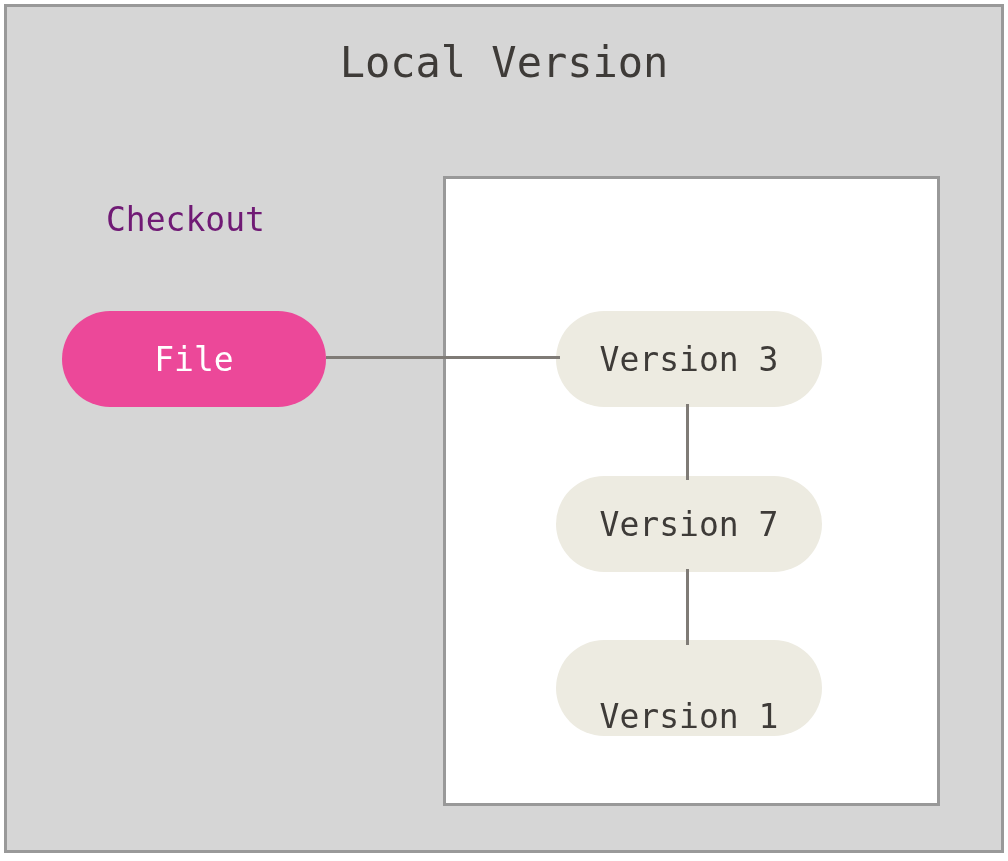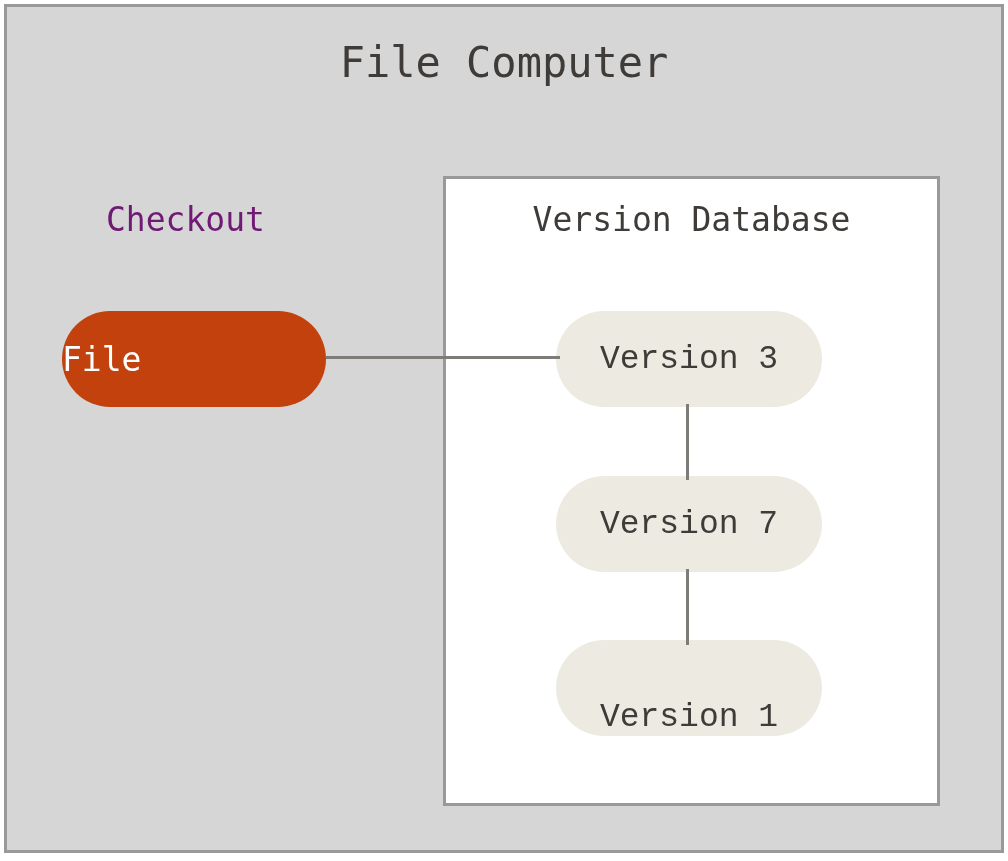--- a/index.html
+++ b/index.html
@@ -50,24 +50,25 @@
     white-space: pre;
   }
 
   
   .file-node {
     position: absolute;
     left: 62px;
     top: 311px;
     width: 264px;
     height: 96px;
-    background: #c2410c;
+    background: #ec4899;
     border-radius: 48px;
     display: flex;
     align-items: center;
+    justify-content: center;
   }
   .file-node-label {
     font-size: 33px;
     color: #ffffff;
     white-space: pre;
   }
 
   
   .db-panel {
     position: absolute;
@@ -94,21 +95,20 @@
   .version-node {
     position: absolute;
     left: 556px;
     width: 266px;
     height: 96px;
     background: #edebe1;
     border-radius: 48px;
     display: flex;
     align-items: center;
     justify-content: center;
-    font-family: Liberation Mono, monospace;
   }
   .version-node-label {
     font-size: 33px;
     color: #3e3b38;
     white-space: pre;
   }
   .v3 { top: 311px; }
   .v2 { top: 476px; }
   .v1 { top: 640px; align-items: flex-end; }
 
@@ -130,31 +130,30 @@
   .edge-v3-v2 { top: 404px; height: 76px; }
   .edge-v2-v1 { top: 569px; height: 76px; }
 </style>
 </head>
 <body>
 
 <div id="canvas">
 
   <div class="outer-frame"></div>
 
-  <div class="outer-title">File Computer</div>
+  <div class="outer-title">Local Version</div>
 
   <div class="checkout-label">Checkout</div>
 
   <div class="file-node">
     <span class="file-node-label">File</span>
   </div>
 
   <div class="db-panel"></div>
 
-  <div class="db-title">Version Database</div>
 
   <div class="version-node v3">
     <span class="version-node-label">Version 3</span>
   </div>
 
   <div class="version-node v2">
     <span class="version-node-label">Version 7</span>
   </div>
 
   <div class="version-node v1">

